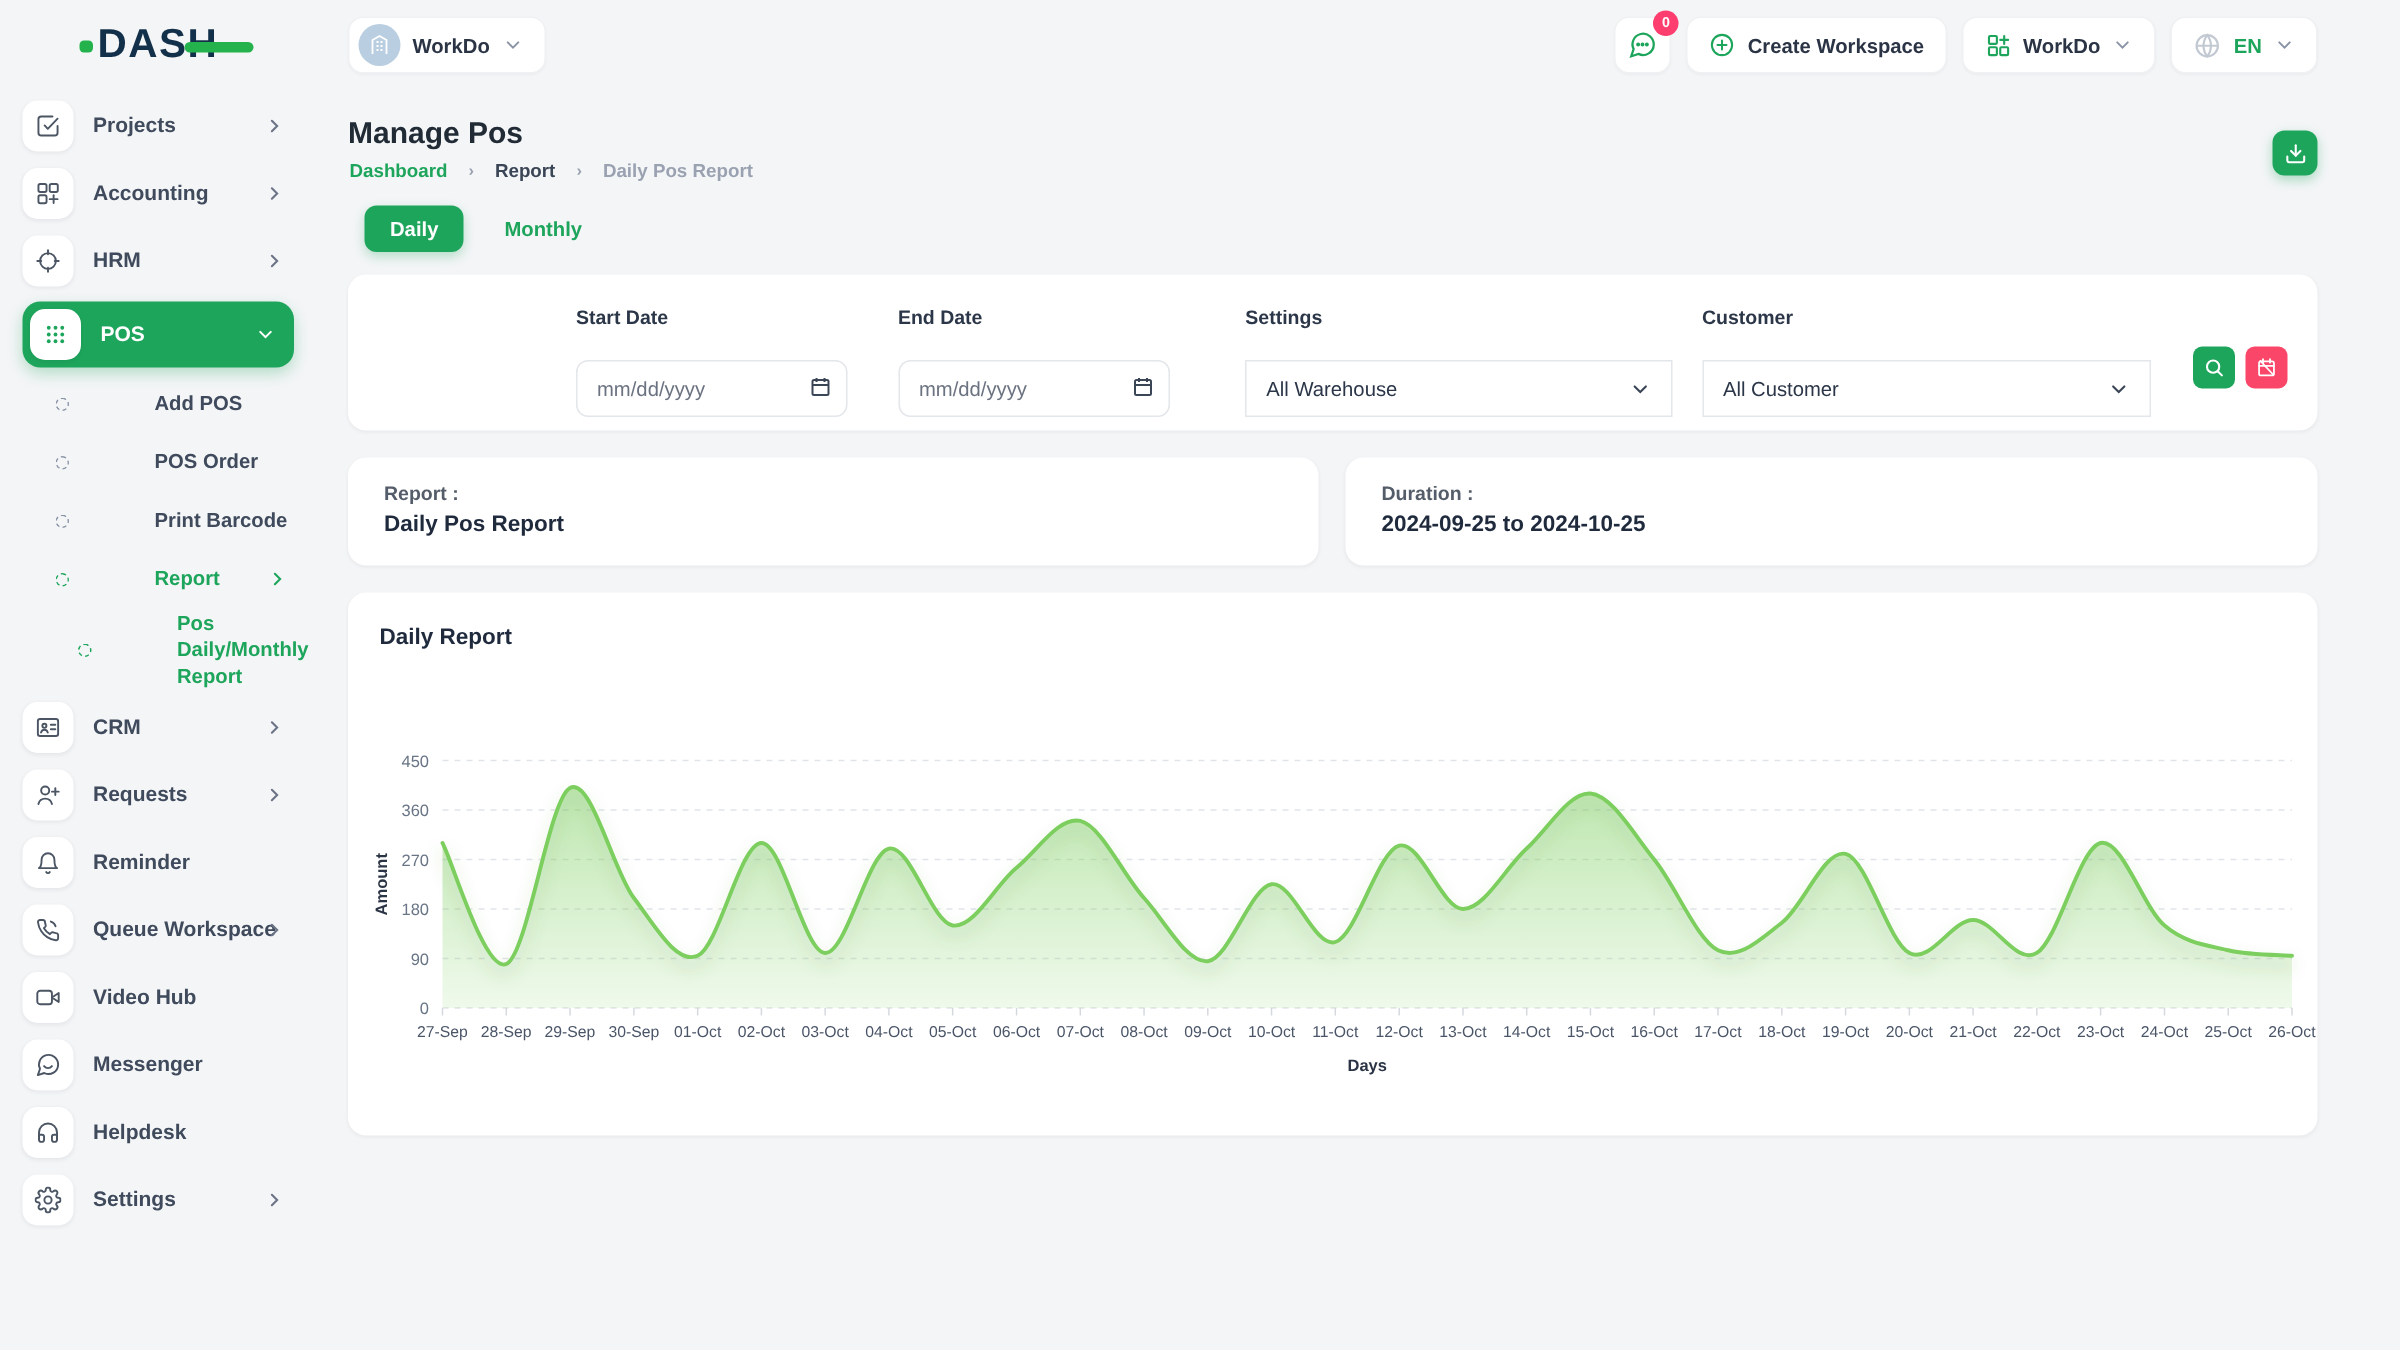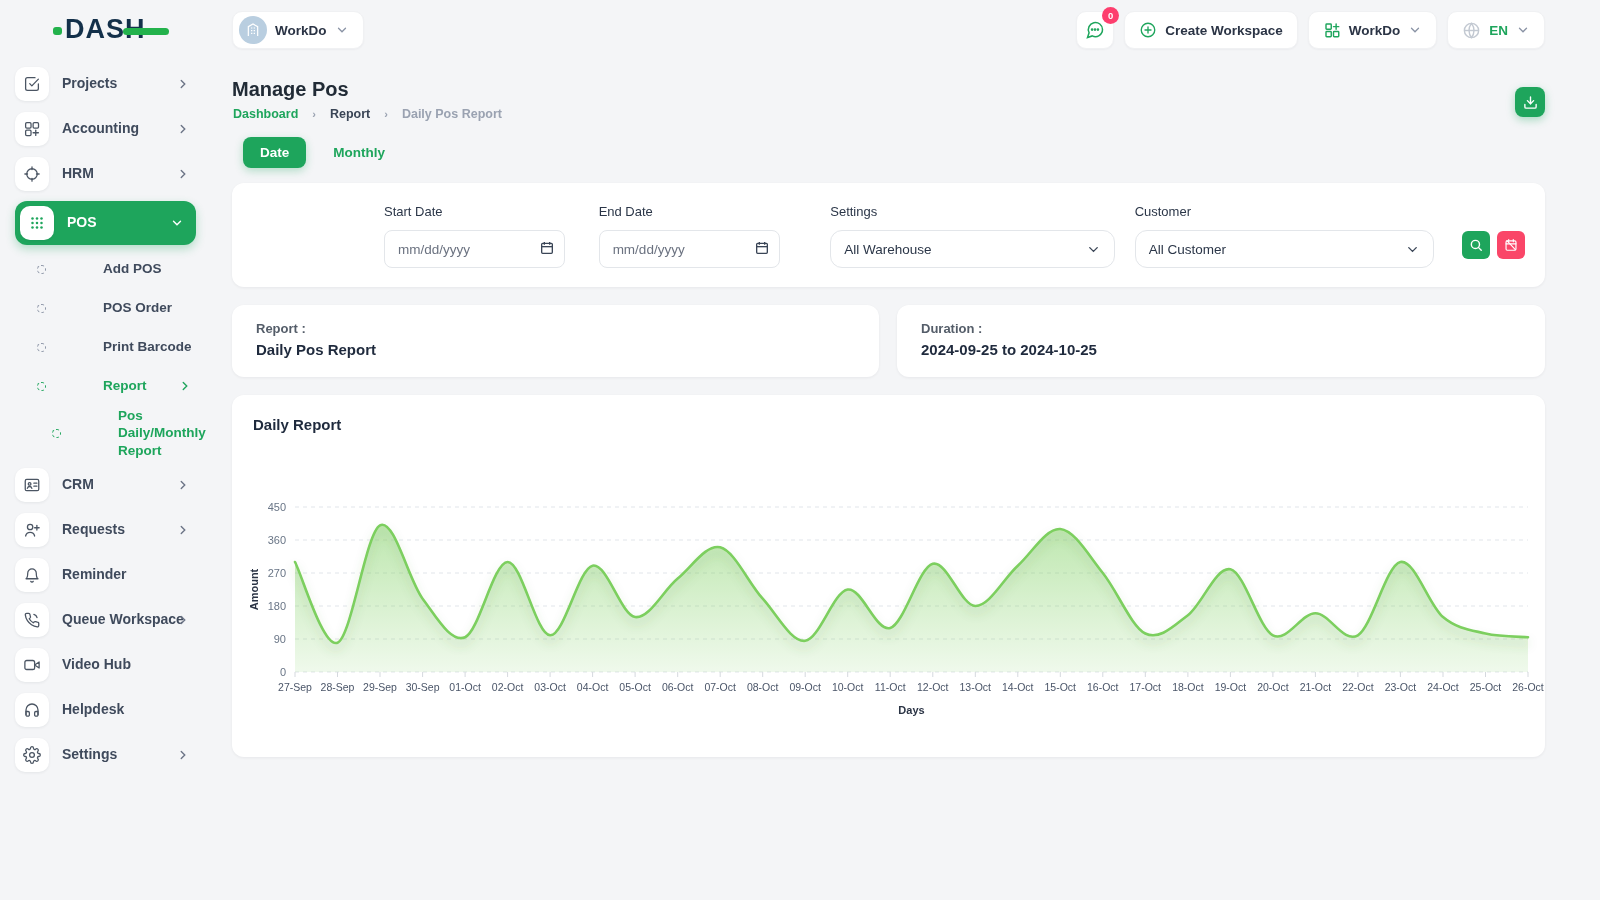--- a/index.html
+++ b/index.html
@@ -51,26 +51,26 @@
   .breadcrumb .bc-sep { color:#9aa2b1; font-size:11px; }
   .breadcrumb .bc-mid { color:#3a4556; }
   .breadcrumb .bc-cur { color:#9aa2b1; }
   .tabs { position:absolute; left:11px; top:77px; display:flex; align-items:center; gap:27px; }
   .tab-daily { background:var(--accent); color:#fff; border:none; border-radius:8px; padding:8px 17px; font-size:13.5px; font-weight:600; cursor:pointer; box-shadow:0 3px 8px rgba(30,165,92,.3); }
   .tab-monthly { background:none; border:none; color:var(--accent); font-size:13.5px; font-weight:600; cursor:pointer; }
 
   .card { background:#fff; border-radius:12px; box-shadow:0 1px 3px rgba(16,24,40,.06); }
   .filter-card { position:absolute; left:0; top:123px; width:1313px; height:104px; display:flex; }
   .filter-fields { display:flex; padding:21px 20px 0 152px; width:100%; }
-  .field label { display:block; font-size:13px; font-weight:400; color:#2b3648; margin-bottom:11px; }
+  .field label { display:block; font-size:13px; font-weight:700; color:#2b3648; margin-bottom:21px; }
   .input-wrap { position:relative; }
   .input-wrap input { width:100%; height:38px; border:1px solid #e3e6ea; border-radius:8px; padding:0 34px 0 13px; font-size:13.5px; color:#333; font-family:"Liberation Sans",sans-serif; outline:none; background:#fff; }
   .input-wrap input::placeholder { color:#6b7280; }
   .input-wrap .cal-ic { position:absolute; right:10px; top:10px; color:#3a4556; }
-  .select { height:38px; border:1px solid #e3e6ea; border-radius:12px; padding:0 13px; display:flex; align-items:center; justify-content:space-between; font-size:13.5px; color:#2b3648; cursor:pointer; background:#fff; }
+  .select { height:38px; border:1px solid #e3e6ea; border-radius:0; padding:0 13px; display:flex; align-items:center; justify-content:space-between; font-size:13.5px; color:#2b3648; cursor:pointer; background:#fff; }
   .w181{width:181px;} .w182{width:182px; margin-left:34px;} .w285{width:285px; margin-left:50px;} .w300{width:300px; margin-left:20px;}
   .filter-actions { display:flex; gap:7px; margin-left:28px; margin-top:27px; }
   .sq-btn { width:28px; height:28px; border:none; border-radius:6px; display:flex; align-items:center; justify-content:center; color:#fff; cursor:pointer; }
   .sq-btn.search { background:var(--accent); }
   .sq-btn.reset { background:var(--pink2); }
 
   .info-card { position:absolute; top:245px; height:72px; padding:16px 24px; }
   .info-card .lab { font-size:13px; color:#545d69; font-weight:600; }
   .info-card .val { font-size:15px; font-weight:bold; color:#1f2a3d; margin-top:5px; }
   .info-left { left:0; width:647px; }
@@ -306,20 +306,29 @@
         <svg class="svgic" width="18" height="18" viewBox="0 0 24 24" fill="none" stroke="currentColor" stroke-width="1.7" stroke-linecap="round" stroke-linejoin="round">
           <rect x="2.5" y="6" width="13" height="12" rx="2.5"></rect>
           <polygon points="21.5 8 15.5 12 21.5 16 21.5 8"></polygon>
         </svg>
       </span>
       <span class="side-label">Video Hub</span>
     </div>
     <div class="side-item">
       <span class="side-chip">
         <svg class="svgic" width="18" height="18" viewBox="0 0 24 24" fill="none" stroke="currentColor" stroke-width="1.7" stroke-linecap="round" stroke-linejoin="round">
+          <path d="M21 11.5a8.5 8.5 0 0 1-12.3 7.6L3 21l1.9-5.7A8.5 8.5 0 1 1 21 11.5z"></path>
+          <path d="M8.5 13c1 1.2 2.2 1.8 3.5 1.8s2.5-.6 3.5-1.8"></path>
+        </svg>
+      </span>
+      <span class="side-label">Messenger</span>
+    </div>
+    <div class="side-item">
+      <span class="side-chip">
+        <svg class="svgic" width="18" height="18" viewBox="0 0 24 24" fill="none" stroke="currentColor" stroke-width="1.7" stroke-linecap="round" stroke-linejoin="round">
           <path d="M4 18v-6a8 8 0 0 1 16 0v6"></path>
           <path d="M20 18.5a1.8 1.8 0 0 1-1.8 1.8h-.9a1.8 1.8 0 0 1-1.8-1.8v-2.7a1.8 1.8 0 0 1 1.8-1.8h2.7zM4 18.5a1.8 1.8 0 0 0 1.8 1.8h.9a1.8 1.8 0 0 0 1.8-1.8v-2.7a1.8 1.8 0 0 0-1.8-1.8H4z"></path>
         </svg>
       </span>
       <span class="side-label">Helpdesk</span>
     </div>
     <div class="side-item">
       <span class="side-chip">
         <svg class="svgic" width="18" height="18" viewBox="0 0 24 24" fill="none" stroke="currentColor" stroke-width="1.7" stroke-linecap="round" stroke-linejoin="round">
           <circle cx="12" cy="12" r="3.2"></circle>
@@ -347,21 +356,21 @@
 
   <div class="breadcrumb">
     <span class="bc-link">Dashboard</span>
     <span class="bc-sep">›</span>
     <span class="bc-mid">Report</span>
     <span class="bc-sep">›</span>
     <span class="bc-cur">Daily Pos Report</span>
   </div>
 
   <div class="tabs">
-    <button class="tab-daily">Date</button>
+    <button class="tab-daily">Daily</button>
     <button class="tab-monthly">Monthly</button>
   </div>
 
   <section class="card filter-card">
     <div class="filter-fields">
       <div class="field w181">
         <label>Start Date</label>
         <div class="input-wrap">
           <input type="text" placeholder="mm/dd/yyyy" style="">
           <svg class="svgic cal-ic" width="16" height="16" viewBox="0 0 24 24" fill="none" stroke="currentColor" stroke-width="2">

